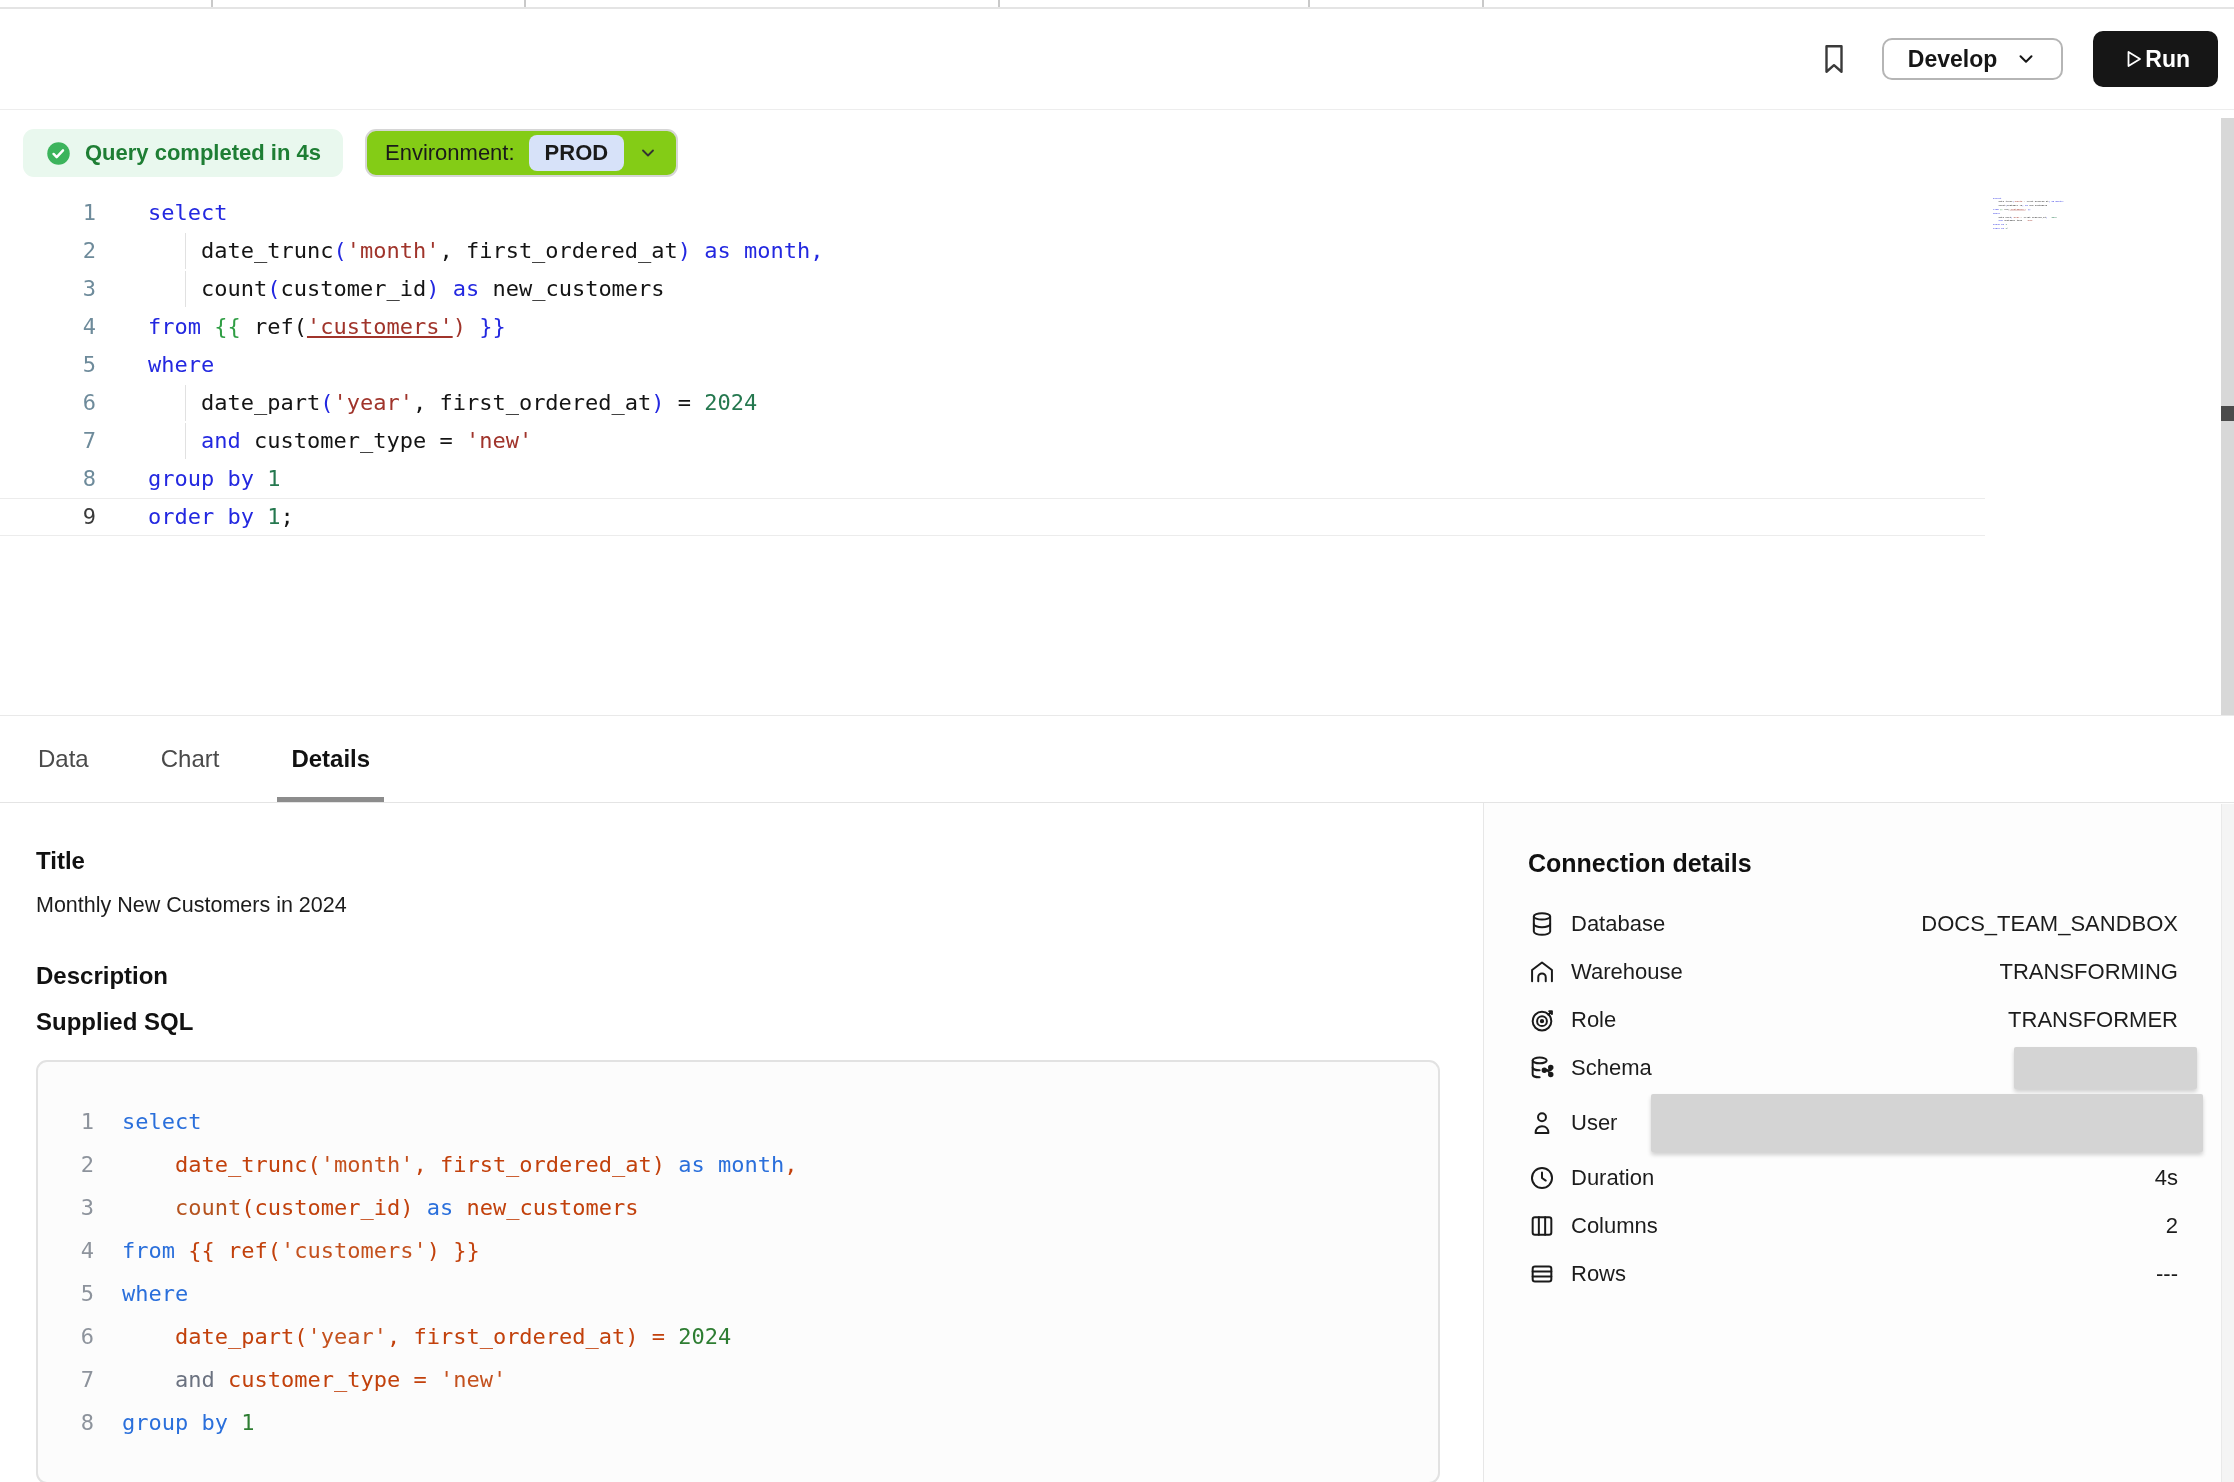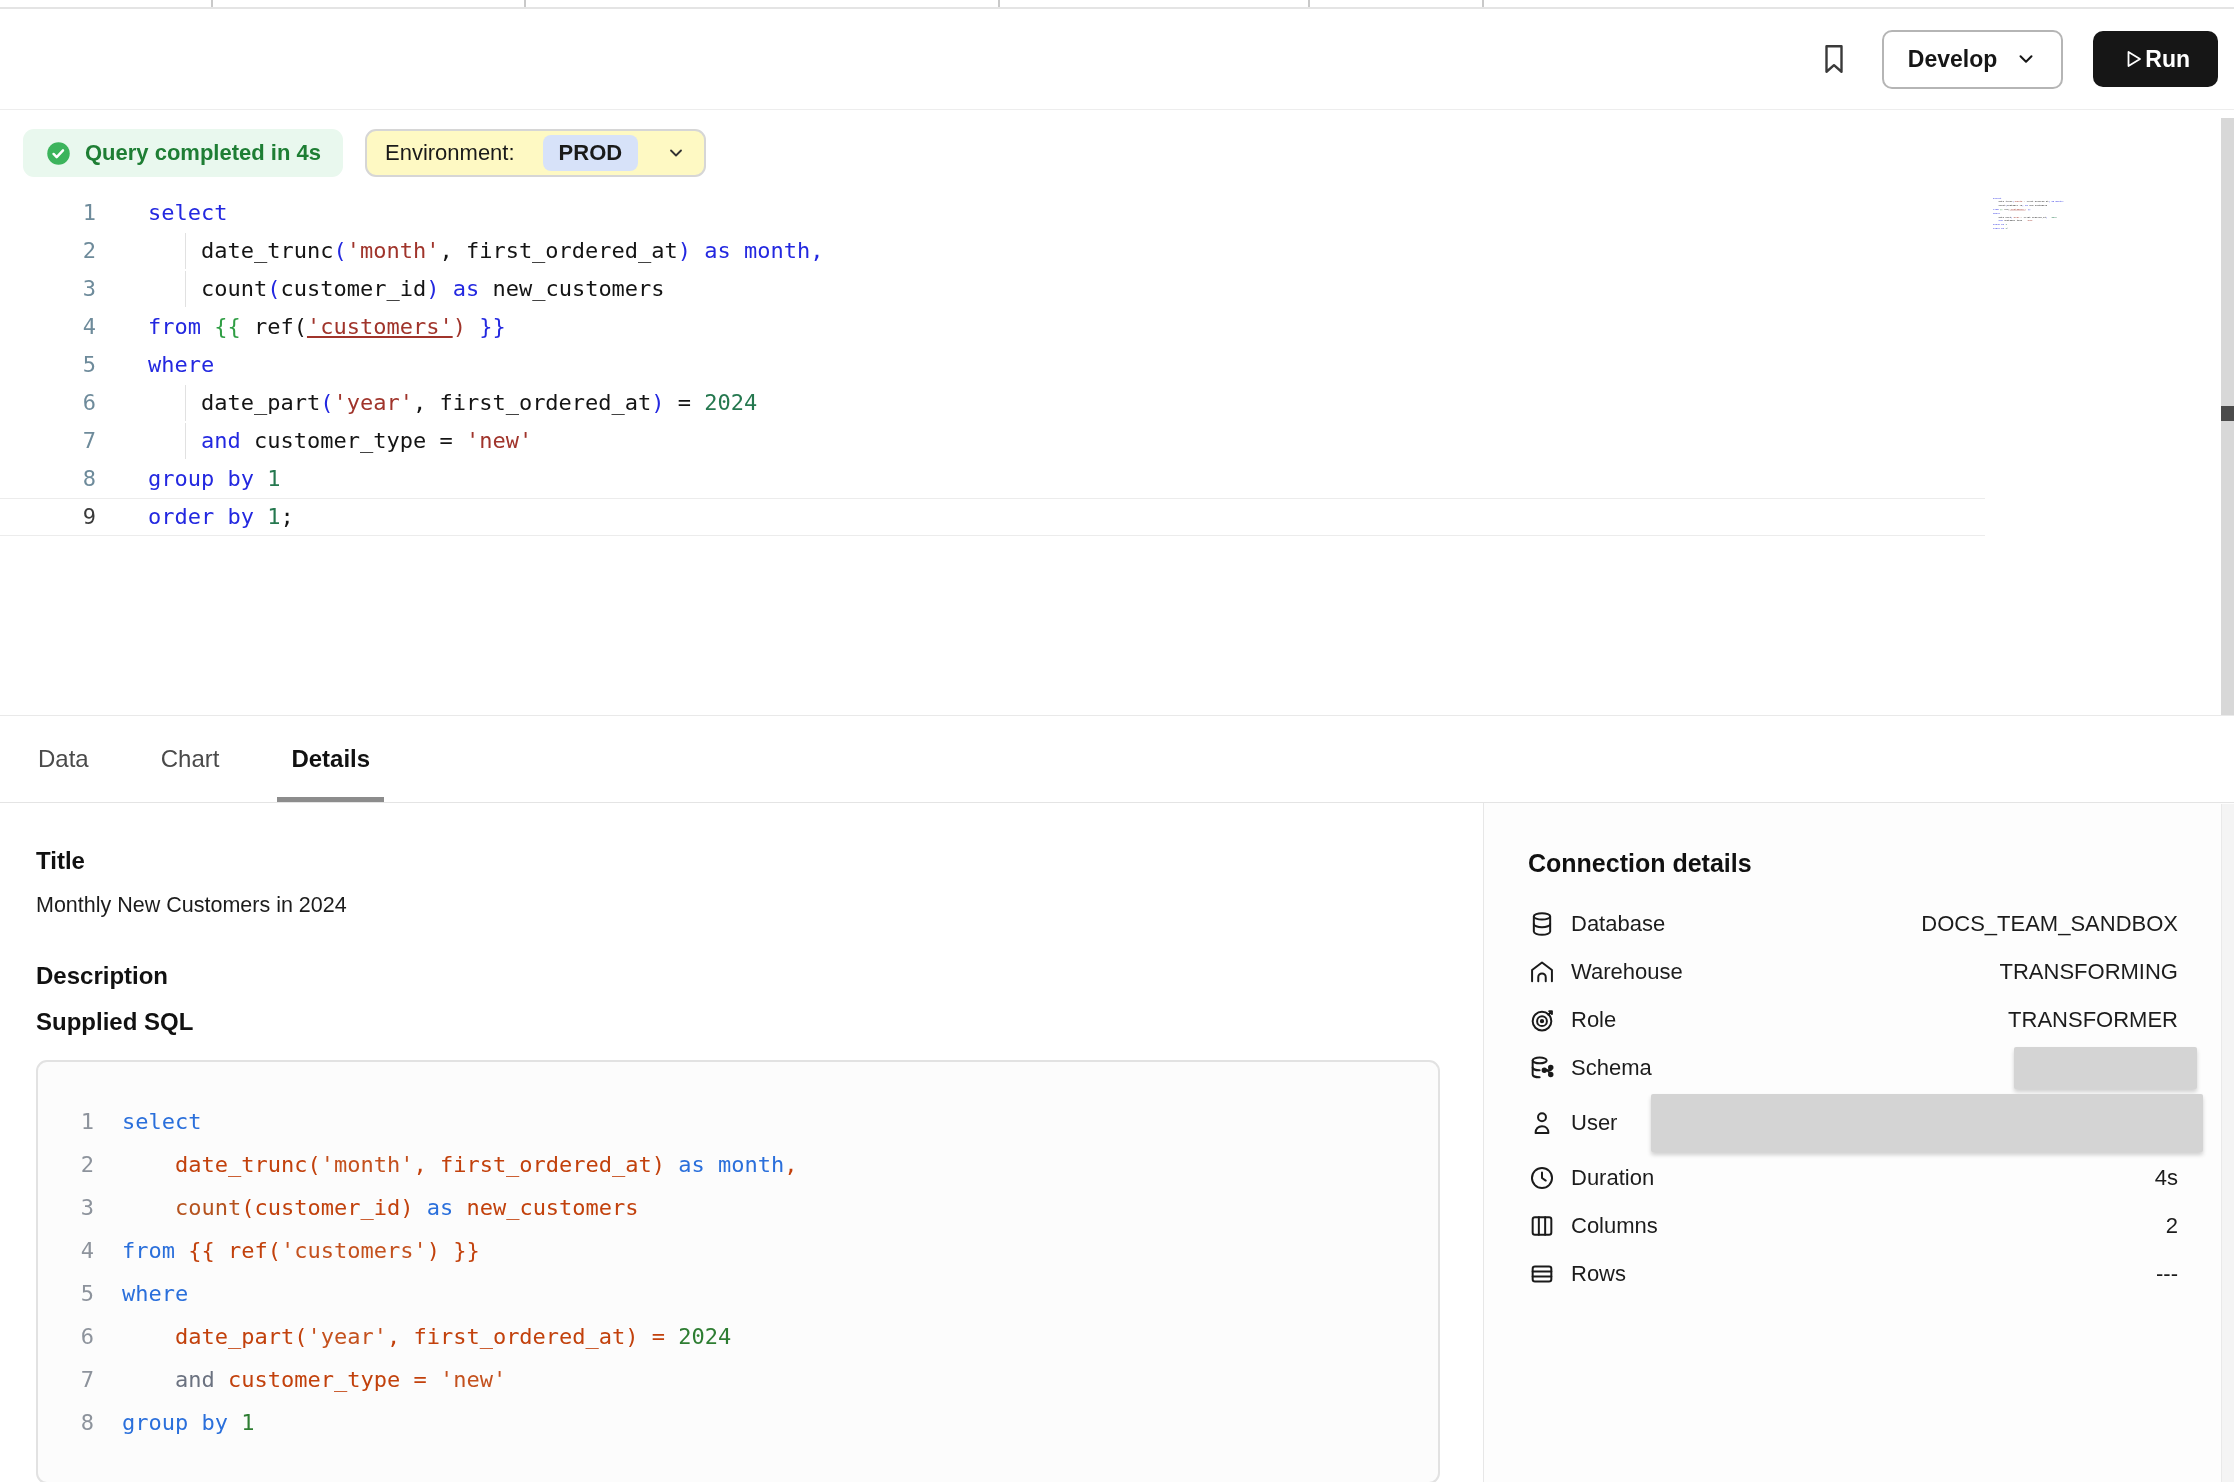--- a/index.html
+++ b/index.html
@@ -16,41 +16,41 @@
   .tabstrip i { position: absolute; top: 0; width: 2px; height: 7px; background: #c9c9c9; }
 
   
   .header {
     height: 101px; border-bottom: 1px solid #ededed;
     display: flex; align-items: center; justify-content: flex-end;
     padding-right: 16px; gap: 30px; background: #fff;
   }
   .icon-btn { display: flex; align-items: center; background: none; border: none; cursor: pointer; }
   .btn-develop {
-    height: 59px; border: 2px solid #b5b5b5; border-radius: 10px; background: #fff;
+    height: 42px; border: 2px solid #b5b5b5; border-radius: 10px; background: #fff;
     display: flex; align-items: center; gap: 18px; padding: 0 24px;
     font-family: "Liberation Sans", sans-serif; font-size: 23px; font-weight: 600; color: #161616;
   }
   .btn-run {
     height: 56px; border: none; border-radius: 10px; background: #161616; color: #fff;
     display: flex; align-items: center; gap: 0; padding: 0 28px;
     font-family: "Liberation Sans", sans-serif; font-size: 23px; font-weight: 600;
   }
 
   
   .upper { position: relative; height: 605px; }
   .statusbar { display: flex; align-items: center; gap: 22px; padding: 16px 0 0 23px; height: 70px; }
   .badge {
     display: flex; align-items: center; gap: 13px; height: 48px; padding: 0 22px;
     background: #e9f8ee; color: #1e7e34; border-radius: 11px;
     font-size: 22px; font-weight: 600;
   }
   .envsel {
-    display: flex; align-items: center; gap: 28px; height: 48px; padding: 0 18px;
-    border: 2px solid #d6d6d6; border-radius: 11px; background: #fef9c3;
+    display: flex; align-items: center; gap: 14px; height: 48px; padding: 0 18px;
+    border: 2px solid #d6d6d6; border-radius: 11px; background: #84cc16;
     font-size: 22px; color: #1a1a1a; cursor: pointer;
   }
   .env-pill { background: #d7e2f9; border-radius: 8px; padding: 5px 16px; font-weight: 600; }
 
   
   .editor { position: relative; padding-top: 14px; height: 535px;
     font-family: "DejaVu Sans Mono", monospace; font-size: 22px; }
   .cl { display: flex; line-height: 36px; white-space: pre; }
   .editor-code .cl { width: 1985px; position: relative; border-top: 1px solid transparent; border-bottom: 1px solid transparent; }
   .ln { flex: none; text-align: right; user-select: none; }

